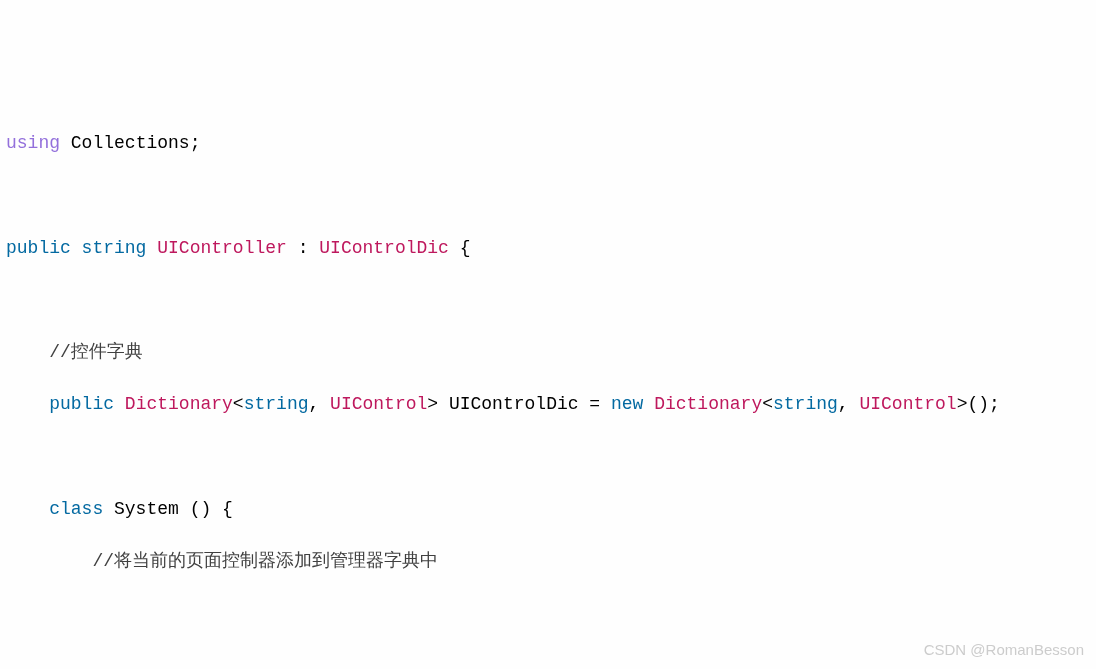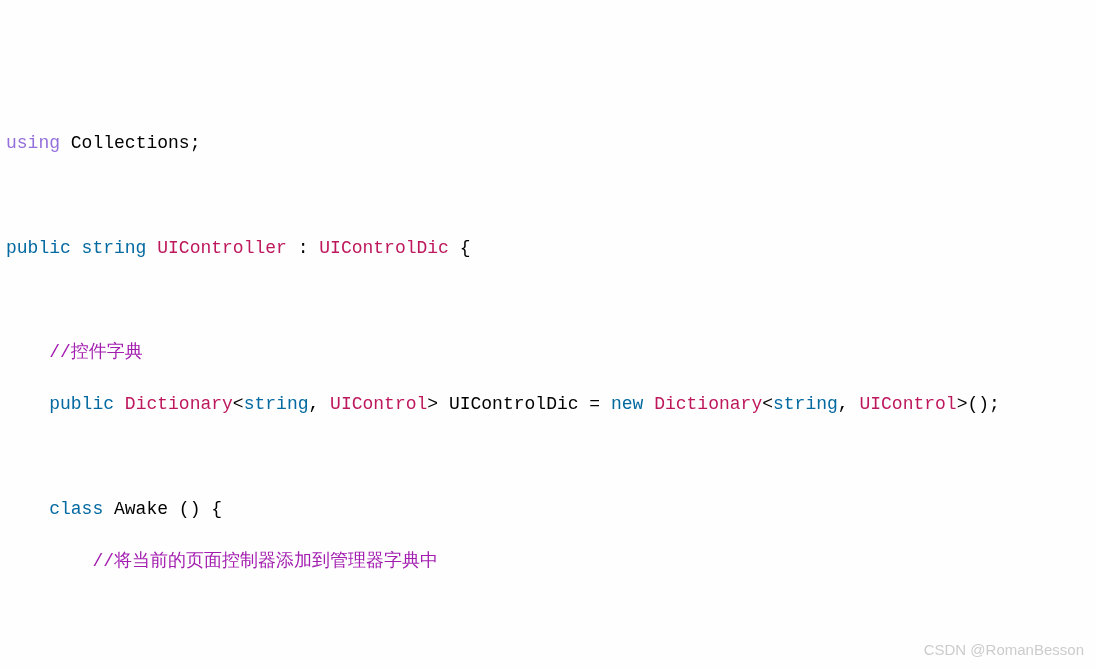--- a/index.html
+++ b/index.html
@@ -20,21 +20,21 @@
       width: 1096px;
       overflow: hidden;
     }
     .code-area {
       padding: 0 0 0 6px;
       position: relative;
     }
     .kw-purple { color: #9370db; }
     .kw-blue { color: #0369a1; }
     .type { color: #be185d; }
-    .comment { color: #a21caf; }
+    .comment { color: #404040; }
     .line {
       display: block;
       min-height: 1.45em;
     }
     .watermark {
       position: absolute;
       right: 12px;
       bottom: 8px;
       color: #ccc;
       font-family: Arial, sans-serif;
@@ -47,21 +47,21 @@
 
 
 <div class="code-area">
 <span class="line"><span class="kw-purple">using</span><span> Collections;</span></span>
 <span class="line"> </span>
 <span class="line"><span class="kw-blue">public</span><span class="kw-blue"> string</span><span class="type"> UIController</span><span> : </span><span class="type">UIControlDic</span><span> {</span></span>
 <span class="line"> </span>
 <span class="line"><span class="comment">    //控件字典</span></span>
 <span class="line"><span class="kw-blue">    public</span><span class="type"> Dictionary</span><span>&lt;</span><span class="kw-blue">string</span><span>, </span><span class="type">UIControl</span><span>&gt; UIControlDic = </span><span class="kw-blue">new</span><span class="type"> Dictionary</span><span>&lt;</span><span class="kw-blue">string</span><span>, </span><span class="type">UIControl</span><span>&gt;();</span></span>
 <span class="line"> </span>
-<span class="line"><span class="kw-blue">    class</span><span> Awake () {</span></span>
+<span class="line"><span class="kw-blue">    class</span><span> System () {</span></span>
 <span class="line"><span class="comment">        //将当前的页面控制器添加到管理器字典中</span></span>
 
 
 
 
 
 
 
 
 

